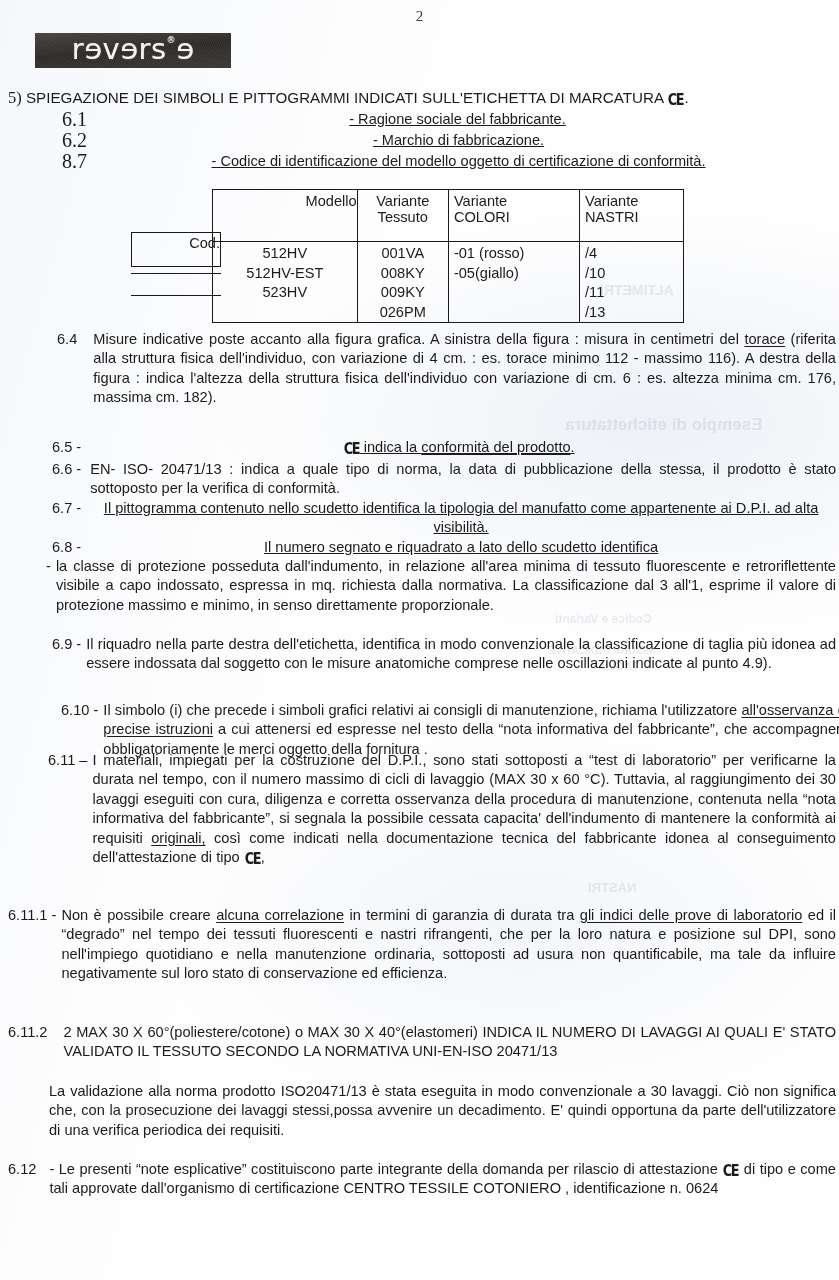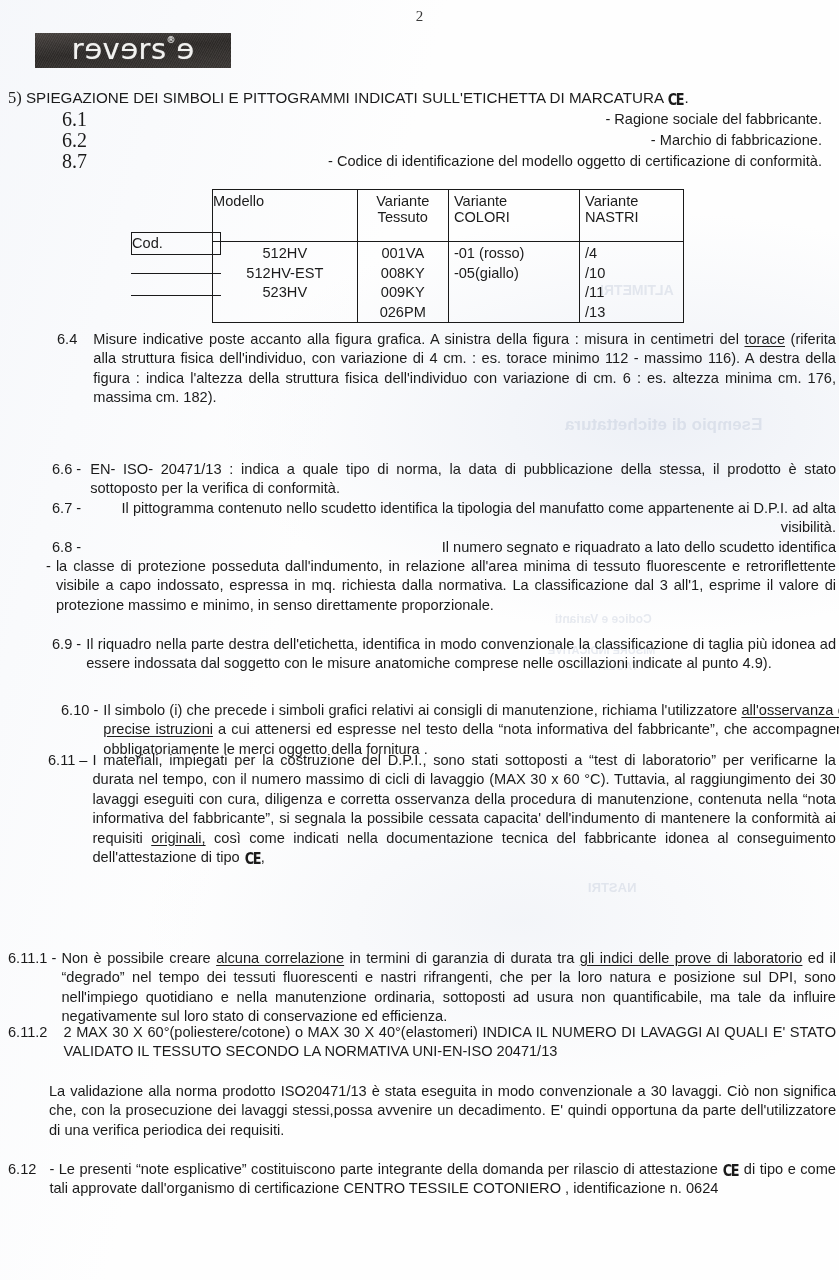--- a/index.html
+++ b/index.html
@@ -110,21 +110,21 @@
     line-height: 19.4px;
   }
   .item > .label {
     white-space: nowrap;
     align-self: start;
   }
   .item > .txt {
     text-align: justify;
     text-justify: inter-word;
   }
-  .item.nojust > .txt { text-align: right; }
+  .item.nojust > .txt { text-align: center; text-decoration: underline; }
 
   u, .u {
     text-decoration: underline;
     text-underline-offset: 2px;
   }
 
   
   .ce {
     display: inline-block;
     font-family: "DejaVu Sans", sans-serif;
@@ -159,43 +159,43 @@
   .models .hrow th {
     border-bottom: 1.5px solid #1a1a1a;
     height: 48px;
     padding: 3px 0 0 0;
     font-weight: 400;
   }
   .models .c1 { width: 148px; text-align: center; }
   .models .c2 { width: 92px;  text-align: center; border-left: 1.5px solid #1a1a1a; }
   .models .c3 { width: 128px; text-align: left; border-left: 1.5px solid #1a1a1a; padding-left: 5px !important; }
   .models .c4 { width: 100px; text-align: left; border-left: 1.5px solid #1a1a1a; padding-left: 5px !important; }
-  .models .hrow th.c1 { text-align: left; }
+  .models .hrow th.c1 { text-align: right; }
   .models tbody td {
     padding-top: 2px;
     line-height: 19.6px;
   }
   .models tbody td.c3,
   .models tbody td.c4 { padding-left: 5px; }
   .models tbody td.c2 { border-left: 1.5px solid #1a1a1a; }
   .models tbody td.c3 { border-left: 1.5px solid #1a1a1a; margin-top: 8px; }
   .models tbody td.c4 { border-left: 1.5px solid #1a1a1a; }
   .cellstack div { height: 19.6px; }
 
   
   .cod-box {
     position: absolute;
     left: 131px;
     top: 232px;
     width: 90px;
-    height: 23px;
+    height: 35px;
     border: 1.5px solid #1a1a1a;
     box-sizing: border-box;
     font-size: 14.6px;
-    text-align: left;
+    text-align: right;
     line-height: 21px;
   }
   .cod-line {
     position: absolute;
     left: 131px;
     width: 90px;
     height: 0;
     border-top: 1.7px solid #1a1a1a;
   }
   .cod-line.l1 { top: 273px; }
@@ -309,20 +309,24 @@
         </tr>
       </tbody>
     </table>
   </div>
 
   <div class="item" style="left:57px; top:330px; width:779px; column-gap:16px;">
     <span class="label">6.4</span>
     <span class="txt"><span>Misure indicative poste accanto alla figura grafica. A sinistra della figura : misura in centimetri del </span><span class="u">torace</span><span> (riferita alla struttura fisica dell'individuo, con variazione di 4 cm. : es. torace minimo 112 - massimo 116). A destra della figura : indica l'altezza della struttura fisica dell'individuo con variazione di cm. 6 : es. altezza minima cm. 176, massima cm. 182).</span></span>
   </div>
 
+  <div class="item nojust" style="left:52px; top:438px; width:779px; column-gap:5px;">
+    <span class="label">6.5 -</span>
+    <span class="txt"><span class="ce">CE</span><span> indica la </span><span class="u">conformità del prodotto</span><span>.</span></span>
+  </div>
 
   <div class="item" style="left:52px; top:460px; width:784px; column-gap:9px;">
     <span class="label">6.6 -</span>
     <span class="txt">EN- ISO- 20471/13 : indica a quale tipo di norma, la data di pubblicazione della stessa, il prodotto è stato sottoposto per la verifica di conformità.</span>
   </div>
 
   <div class="item nojust" style="left:52px; top:499px; width:784px; column-gap:5px;">
     <span class="label">6.7 -</span>
     <span class="txt">Il pittogramma contenuto nello scudetto identifica la tipologia del manufatto come appartenente ai D.P.I. ad alta visibilità.</span>
   </div>
@@ -345,21 +349,21 @@
   <div class="item" style="left:61px; top:693px; width:788px; column-gap:5px;margin-top:8px;">
     <span class="label">6.10 -</span>
     <span class="txt"><span>Il simbolo (i) che precede i simboli grafici relativi ai consigli di manutenzione, richiama l'utilizzatore </span><span class="u">all'osservanza di precise istruzioni</span><span> a cui attenersi ed espresse nel testo della “nota informativa del fabbricante”, che accompagnerà obbligatoriamente le merci oggetto della fornitura .</span></span>
   </div>
 
   <div class="item" style="left:48px; top:751px; width:788px; column-gap:5px;">
     <span class="label">6.11 –</span>
     <span class="txt"><span>I materiali, impiegati per la costruzione del D.P.I., sono stati sottoposti a “test di laboratorio” per verificarne la durata nel tempo, con il numero massimo di cicli di lavaggio (MAX 30 x 60 °C). Tuttavia, al raggiungimento dei 30 lavaggi eseguiti con cura, diligenza e corretta osservanza della procedura di manutenzione, contenuta nella “nota informativa del fabbricante”, si segnala la possibile cessata capacita' dell'indumento di mantenere la conformità ai requisiti </span><span class="u">originali,</span><span> così come indicati nella documentazione tecnica del fabbricante idonea al conseguimento dell'attestazione di tipo </span><span class="ce">CE</span><span>,</span></span>
   </div>
 
-  <div class="item" style="left:8px; top:906px; width:828px; column-gap:5px;margin-top:43px;">
+  <div class="item" style="left:8px; top:906px; width:828px; column-gap:5px;">
     <span class="label">6.11.1 -</span>
     <span class="txt"><span>Non è possibile creare </span><span class="u">alcuna correlazione</span><span> in termini di garanzia di durata tra </span><span class="u">gli indici delle prove di laboratorio</span><span> ed il “degrado” nel tempo dei tessuti fluorescenti e nastri rifrangenti, che per la loro natura e posizione sul DPI, sono nell'impiego quotidiano e nella manutenzione ordinaria, sottoposti ad usura non quantificabile, ma tale da influire negativamente sul loro stato di conservazione ed efficienza.</span></span>
   </div>
 
   <div class="item" style="left:8px; top:1023px; width:828px; column-gap:16px;">
     <span class="label">6.11.2</span>
     <span class="txt">2   MAX 30 X 60°(poliestere/cotone) o MAX 30 X 40°(elastomeri) INDICA IL NUMERO DI LAVAGGI AI QUALI E' STATO VALIDATO IL TESSUTO SECONDO LA NORMATIVA UNI-EN-ISO 20471/13</span>
   </div>
   <div class="item" style="left:49px; top:1082px; width:787px; grid-template-columns:1fr;">
     <span class="txt">La validazione alla norma prodotto ISO20471/13 è stata eseguita in modo convenzionale a 30 lavaggi. Ciò non significa che, con la prosecuzione dei lavaggi stessi,possa avvenire un decadimento. E' quindi opportuna da parte dell'utilizzatore di una verifica periodica dei requisiti.</span>

